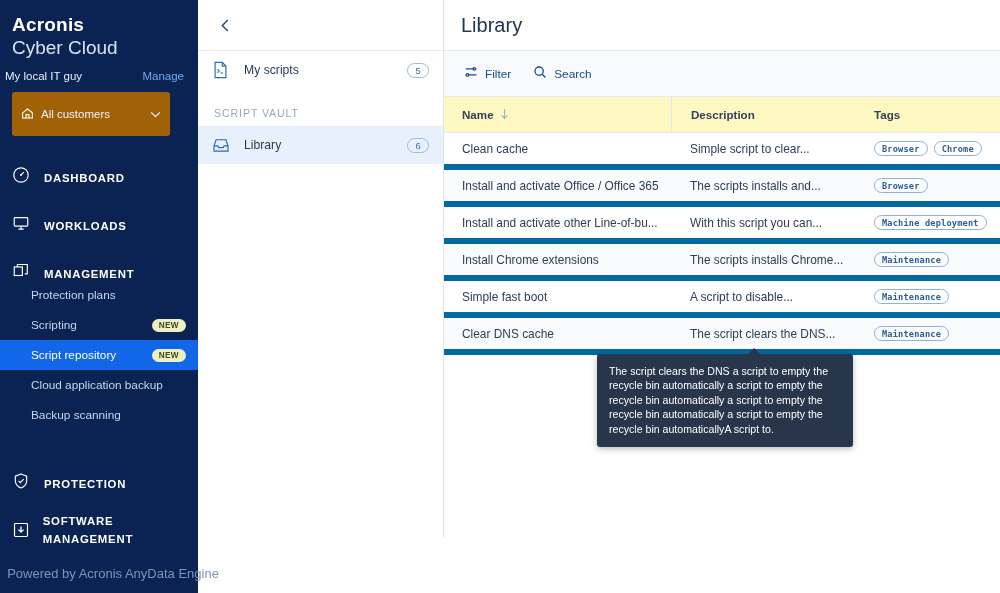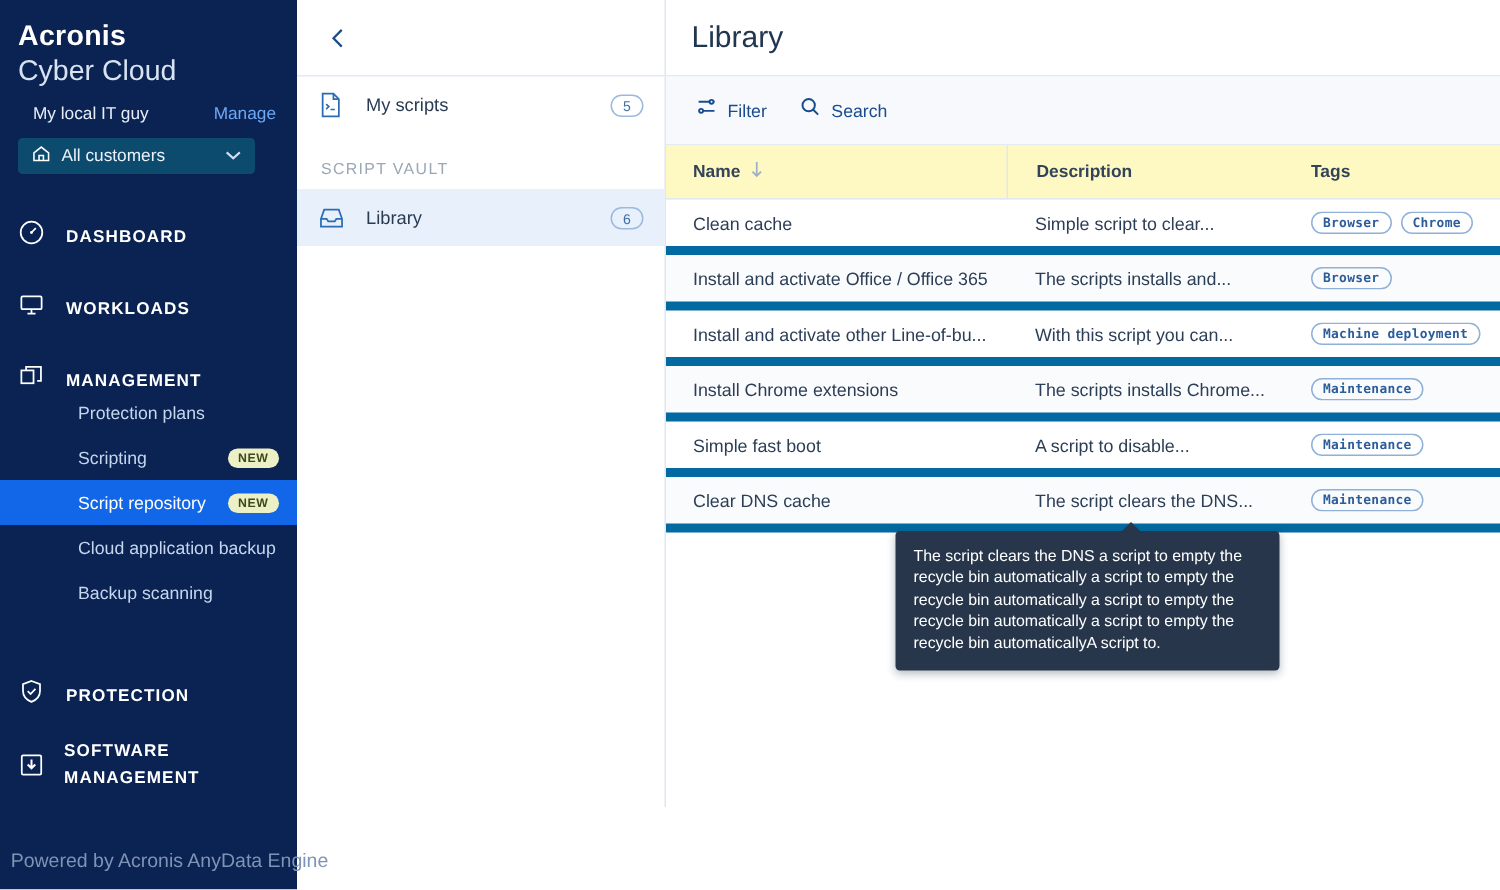--- a/index.html
+++ b/index.html
@@ -17,28 +17,28 @@
     background: #0A2352;
     color: #ffffff;
     position: relative;
     flex: 0 0 198px;
   }
   .brand { padding: 14px 0 0 12px; }
   .brand .b1 { font-size: 19px; font-weight: bold; letter-spacing: .2px; color:#fff; line-height: 22px;}
   .brand .b2 { font-size: 19px; font-weight: 300; color: #d8e3f2; line-height: 24px; }
   .tenantrow {
     display: flex; align-items: center; justify-content: space-between;
-    padding: 10px 14px 0 22px;
+    padding: 10px 14px 0 5px;
   }
   .tenantrow .tname { font-size: 11.5px; color: #e6edf7; }
   .tenantrow .manage { font-size: 11.5px; color: #6fa8f5; cursor: pointer; }
   .customers {
     margin: 10px 28px 0 12px;
-    height: 24px; border-radius: 3px;
-    background: #0c4a6e;
+    height: 44px; border-radius: 3px;
+    background: #a16207;
     display: flex; align-items: center;
     padding: 0 9px;
     font-size: 11.5px; color: #eef3fb;
     cursor: pointer;
   }
   .customers .lbl { flex: 1; margin-left: 7px; }
   .chev { font-size: 10px; color: #cfe0f7; }
 
   .navitem {
     display: flex; align-items: flex-end;
@@ -48,21 +48,21 @@
   .navitem .nicon { width: 22px; display:flex; align-items:center; justify-content:flex-start; }
   .navitem .nlabel {
     margin-left: 10px; font-size: 11.4px; font-weight: bold;
     letter-spacing: .75px; color: #ffffff;
   }
   .navitem.two-line { height: 56px; align-items: center; }
   .navitem.two-line .nlabel { line-height: 18px; }
 
   .subitem {
     display: flex; align-items: center; justify-content: space-between;
-    height: 30px; padding-left: 52px; padding-right: 12px;
+    height: 30px; padding-left: 31px; padding-right: 12px;
     font-size: 11.8px; color: #c6d6ef; cursor: pointer;
   }
   .subitem.active { background: #1267E8; color: #ffffff; }
   .badge-new {
     background: #EDF0C4; color: #3c4a1d;
     font-size: 8.2px; font-weight: bold; letter-spacing: .4px;
     border-radius: 9px; padding: 2px 7px 2px 7px;
   }
   .footer-note {
     position: absolute; bottom: 12px; left: 0; width: 226px;

